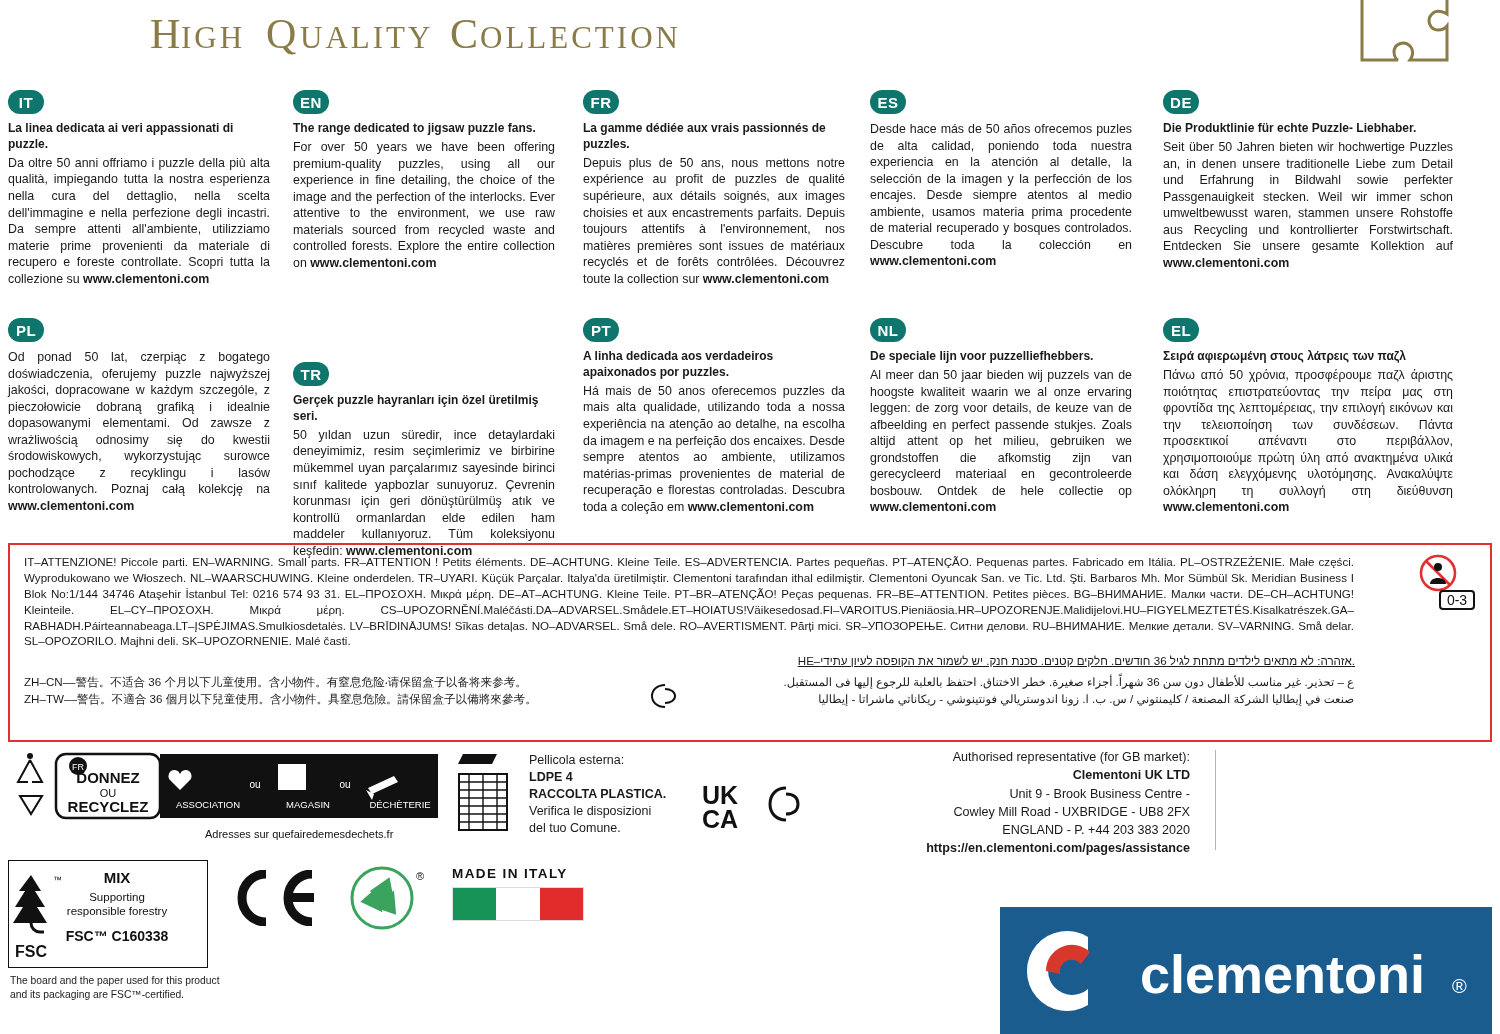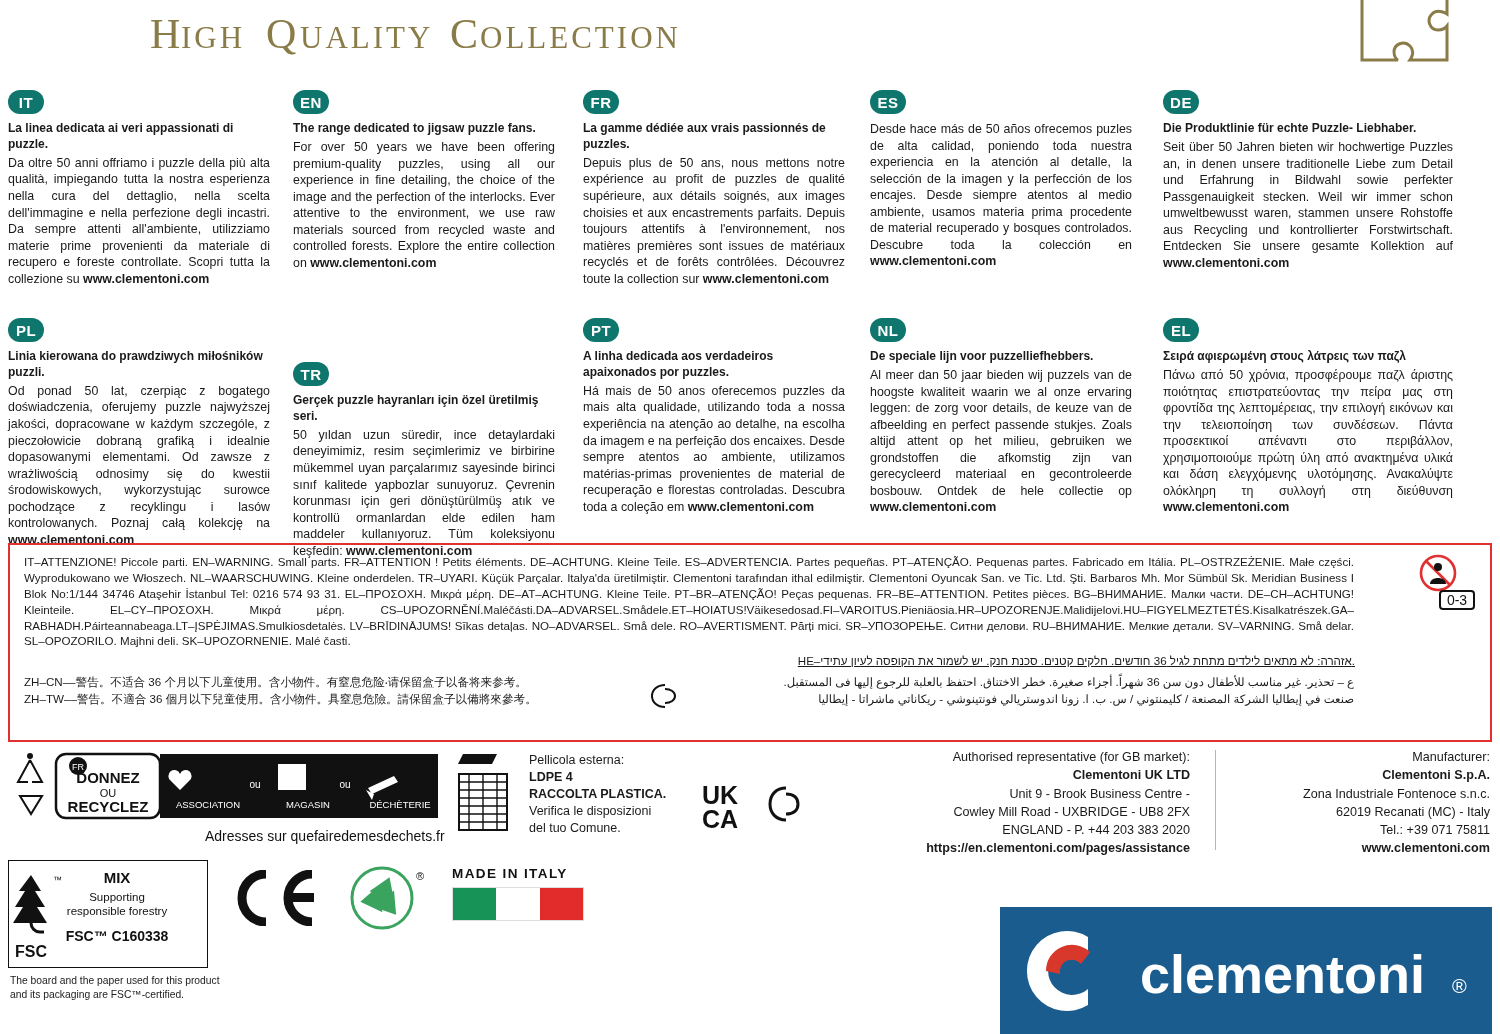--- a/index.html
+++ b/index.html
@@ -24,21 +24,21 @@
   .warn-text{position:absolute;left:14px;top:9px;width:1330px;font-size:11.6px;line-height:1.37;text-align:justify;color:#1a1a1a;}
   .age-badge{position:absolute;right:14px;top:8px;width:64px;height:58px;}
   .cn-lines{position:absolute;left:14px;top:128px;width:1330px;font-size:11.6px;line-height:1.5;}
   .cn-row{display:flex;justify-content:space-between;}
   .cn-left{white-space:nowrap;}
   .cn-right{white-space:nowrap;direction:rtl;}
 
   
   .bottom{position:absolute;left:0;top:742px;width:1500px;height:292px;}
   .triman{position:absolute;left:8px;top:8px;width:430px;height:72px;}
-  .triman-addr{position:absolute;left:205px;top:86px;font-size:14px;color:#111;}
+  .triman-addr{position:absolute;left:205px;top:86px;font-size:11px;color:#111;}
   .pellicola{position:absolute;left:455px;top:6px;width:240px;}
   .pellicola .txt{position:absolute;left:74px;top:4px;font-size:12.5px;line-height:1.35;}
   .ukca{position:absolute;left:700px;top:34px;}
   .authrep{position:absolute;left:860px;top:6px;width:330px;text-align:right;font-size:12.6px;line-height:1.45;}
   .authrep b{font-weight:bold;}
   .vdiv{position:absolute;left:1215px;top:8px;width:1px;height:100px;background:#b5b5b5;}
   .manu{position:absolute;left:1240px;top:6px;width:250px;text-align:right;font-size:12.6px;line-height:1.45;}
   .manu b{font-weight:bold;}
   .fsc{position:absolute;left:8px;top:118px;width:200px;height:108px;border:1.5px solid #111;box-sizing:border-box;}
   .fsc-note{position:absolute;left:10px;top:232px;width:215px;font-size:10.3px;line-height:1.35;color:#222;}
@@ -96,21 +96,20 @@
     <div class="lang-col" style="left:1163px;width:290px;">
       <div class="badge">DE</div>
       <div class="lang-head">Die Produktlinie für echte Puzzle- Liebhaber.</div>
       <div class="lang-body"><span>Seit über 50 Jahren bieten wir hochwertige Puzzles an, in denen unsere traditionelle Liebe zum Detail und Erfahrung in Bildwahl sowie perfekter Passgenauigkeit stecken. Weil wir immer schon umweltbewusst waren, stammen unsere Rohstoffe aus Recycling und kontrollierter Forstwirtschaft.</span> <span>Entdecken Sie unsere gesamte Kollektion auf </span><span class="site">www.clementoni.com</span></div>
     </div>
   </div>
 
   <div class="lang-row" style="height:215px;">
     <div class="lang-col" style="left:8px;">
       <div class="badge">PL</div>
-      <div class="lang-head">Linia kierowana do prawdziwych miłośników puzzli.</div>
       <div class="lang-body"><span>Od ponad 50 lat, czerpiąc z bogatego doświadczenia, oferujemy puzzle najwyższej jakości, dopracowane w każdym szczególe, z pieczołowicie dobraną grafiką i idealnie dopasowanymi elementami. Od zawsze z wrażliwością odnosimy się do kwestii środowiskowych, wykorzystując surowce pochodzące z recyklingu i lasów kontrolowanych.</span> <span>Poznaj całą kolekcję na </span><span class="site">www.clementoni.com</span></div>
     </div>
     <div class="lang-col" style="left:293px;margin-top:44px;">
       <div class="badge">TR</div>
       <div class="lang-head">Gerçek puzzle hayranları için özel üretilmiş seri.</div>
       <div class="lang-body"><span>50 yıldan uzun süredir, ince detaylardaki deneyimimiz, resim seçimlerimiz ve birbirine mükemmel uyan parçalarımız sayesinde birinci sınıf kalitede yapbozlar sunuyoruz. Çevrenin korunması için geri dönüştürülmüş atık ve kontrollü ormanlardan elde edilen ham maddeler kullanıyoruz.</span> <span>Tüm koleksiyonu keşfedin: </span><span class="site">www.clementoni.com</span></div>
     </div>
     <div class="lang-col" style="left:583px;">
       <div class="badge">PT</div>
       <div class="lang-head">A linha dedicada aos verdadeiros apaixonados por puzzles.</div>
@@ -233,28 +232,20 @@
     <div>Authorised representative (for GB market):</div>
     <div><b>Clementoni UK LTD</b></div>
     <div>Unit 9 - Brook Business Centre -</div>
     <div>Cowley Mill Road - UXBRIDGE - UB8 2FX</div>
     <div>ENGLAND - P. +44 203 383 2020</div>
     <div><b>https://en.clementoni.com/pages/assistance</b></div>
   </div>
 
   <div class="vdiv"></div>
 
-  <div class="manu">
-    <div>Manufacturer:</div>
-    <div><b>Clementoni S.p.A.</b></div>
-    <div>Zona Industriale Fontenoce s.n.c.</div>
-    <div>62019 Recanati (MC) - Italy</div>
-    <div>Tel.: +39 071 75811</div>
-    <div><b>www.clementoni.com</b></div>
-  </div>
 
   <div class="fsc">
     <svg width="197" height="105" viewBox="0 0 197 105" xmlns="http://www.w3.org/2000/svg">
       <path d="M22,14 l10,16 h-6 l10,16 h-8 l10,16 h-34 l10,-16 h-8 l10,-16 h-6 z" fill="#111"></path>
       <path d="M22,62 a9,9 0 0,0 9,9 h4" fill="none" stroke="#111" stroke-width="3"></path>
       <text x="44" y="22" font-family="Liberation Sans, sans-serif" font-size="9" fill="#111">™</text>
       <text x="108" y="22" font-family="Liberation Sans, sans-serif" font-size="15" font-weight="bold" fill="#111" text-anchor="middle">MIX</text>
       <text x="108" y="40" font-family="Liberation Sans, sans-serif" font-size="11.5" fill="#111" text-anchor="middle">Supporting</text>
       <text x="108" y="54" font-family="Liberation Sans, sans-serif" font-size="11.5" fill="#111" text-anchor="middle">responsible forestry</text>
       <text x="108" y="80" font-family="Liberation Sans, sans-serif" font-size="14" font-weight="bold" fill="#111" text-anchor="middle">FSC™ C160338</text>

